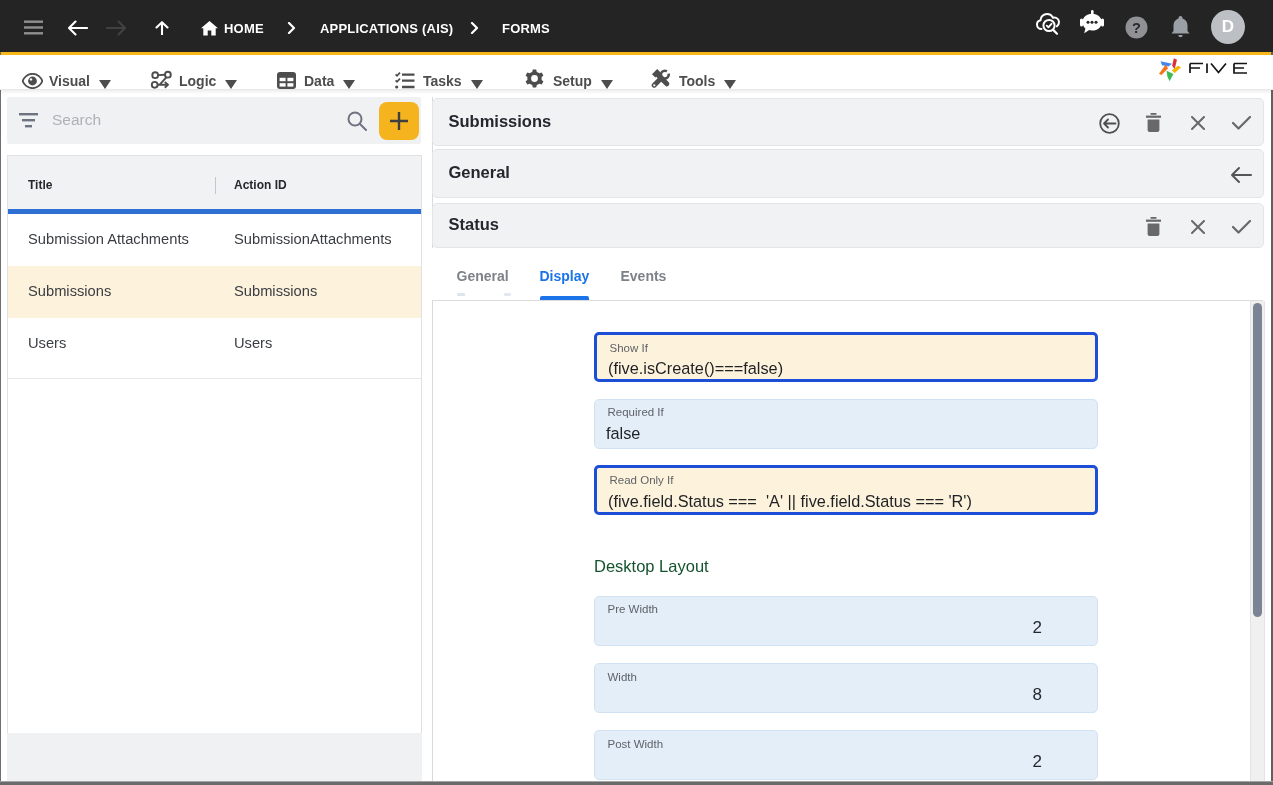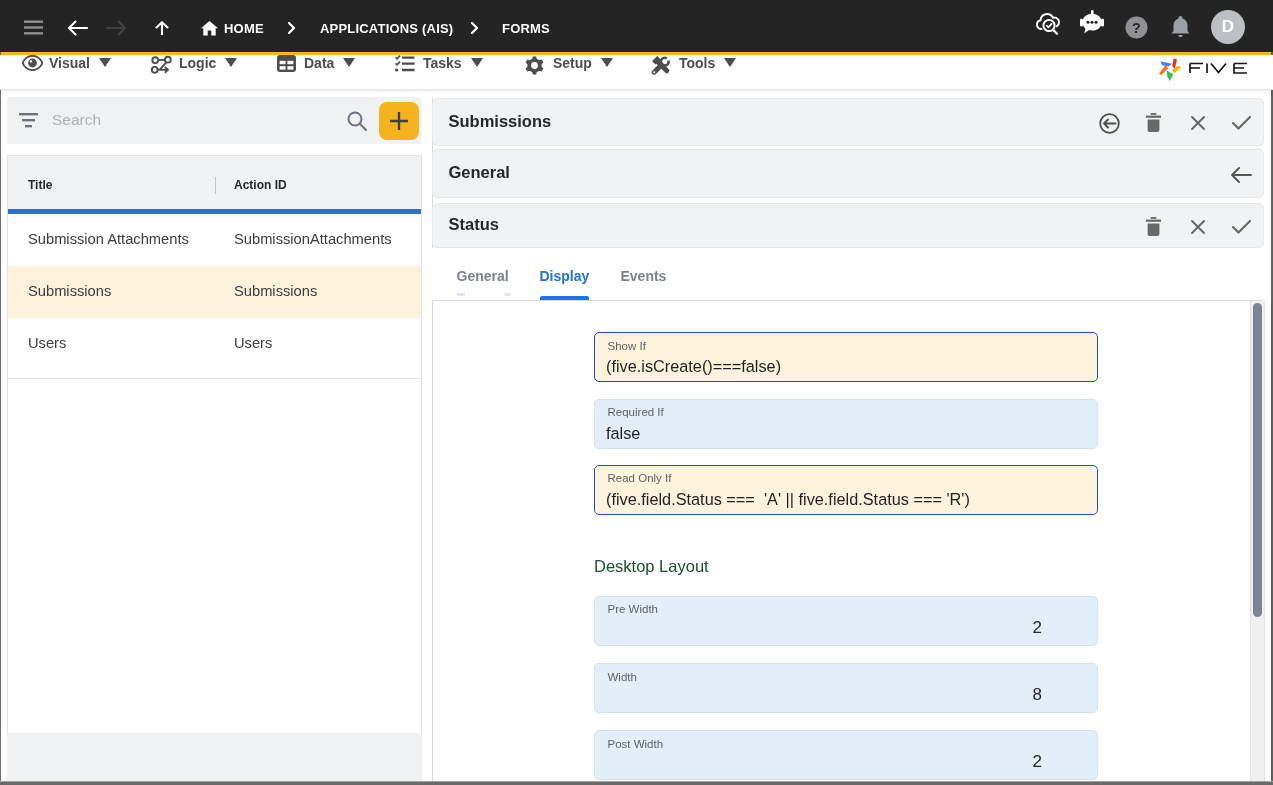--- a/index.html
+++ b/index.html
@@ -9,21 +9,21 @@
 
 
 #topbar { left:0; top:0; width:1273px; height:51.5px; background:#242424; }
 .crumb { position:absolute; top:2.5px; height:52px; line-height:52px; color:#fff; font-size:13px; font-weight:bold; letter-spacing:.2px; }
 
 
 #amber { left:0; top:51.5px; width:1273px; height:3.5px; background:#F7B717; }
 
 
 #toolbar { left:0; top:55px; width:1273px; height:35px; background:#fff; border-bottom:1px solid #e8e8e8; box-shadow:0 2px 3px rgba(0,0,0,.07); z-index:5; }
-.tgroup { position:absolute; top:0; height:34px; display:flex; align-items:flex-start; }
+.tgroup { position:absolute; top:0; height:34px; display:flex; align-items:flex-end; }
 .tlabel { font-size:14px; font-weight:bold; color:#4d4d4d; }
 .tcaret { width:0; height:0; border-left:6.3px solid transparent; border-right:6.3px solid transparent; border-top:9.5px solid #4d4d4d; margin-left:9px; margin-top:3px; }
 
 
 #searchcard { left:7px; top:97px; width:414px; height:47px; background:#f0f1f3; border-radius:2px; }
 #searchtxt { position:absolute; left:45px; top:14px; font-size:15.5px; color:#aeb1b6; }
 #plusbtn { position:absolute; left:371.5px; top:5px; width:40px; height:38px; background:#F5B41E; border-radius:8px; }
 #tablecard { left:7px; top:155px; width:415px; height:578px; background:#fff; border:1px solid #dfe1e3; border-bottom:none; }
 #thead { position:absolute; left:0; top:0; width:413px; height:53px; background:#f1f2f4; }
 #bluebar { position:absolute; left:0; top:53px; width:413px; height:5px; background:#2e6fd4; }
@@ -37,21 +37,21 @@
 #rborder { left:431.5px; top:97px; width:1px; height:684px; background:#d9dadc; }
 .hbar { position:absolute; left:431.5px; width:832.5px; background:#f1f2f3; border:1px solid #e4e5e7; border-radius:5px; }
 .hbar .btitle { position:absolute; left:16px; font-size:16.5px; font-weight:bold; color:#23272e; }
 #tabrow { left:431.5px; top:248px; width:832.5px; height:53px; background:#fff; }
 #tabline { left:431.5px; top:299.5px; width:831px; height:1.5px; background:#dcdcdc; }
 .tab { position:absolute; top:20px; font-size:14px; font-weight:bold; color:#7d8289; }
 #tabul { position:absolute; left:108px; top:48px; width:49px; height:5px; background:#1a73e8; border-radius:2px 2px 0 0; }
 
 
 .field { position:absolute; left:594px; width:504px; height:50px; border-radius:5px; }
-.cream { background:#fdf3dc; border:1px solid #1d4ed8; }
+.cream { background:#fdf3dc; border:3px solid #1d4ed8; }
 .blue { background:#e4eef9; border:1px solid #d3e2f2; }
 .flabel { position:absolute; left:12.5px; top:6.5px; font-size:11.5px; color:#5f6368; }
 .fval { position:absolute; left:11px; top:24px; font-size:16.3px; color:#1f2125; }
 .fnum { position:absolute; right:55px; top:21px; font-size:17px; color:#24272c; }
 
 
 #sbtrack { left:1250px; top:301px; width:14.5px; height:480px; background:#f0f0f0; border-left:1px solid #e4e4e4; border-right:1px solid #e4e4e4; }
 #sbthumb { position:absolute; left:1.8px; top:1.5px; width:9px; height:314px; background:#7b8494; border-radius:4.5px; }
 
 

